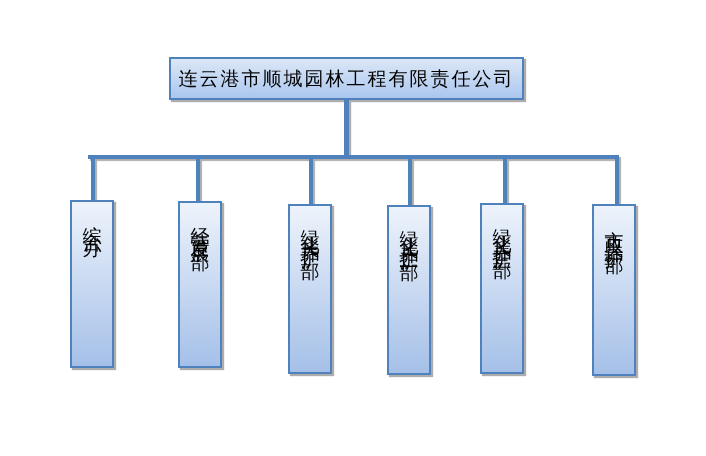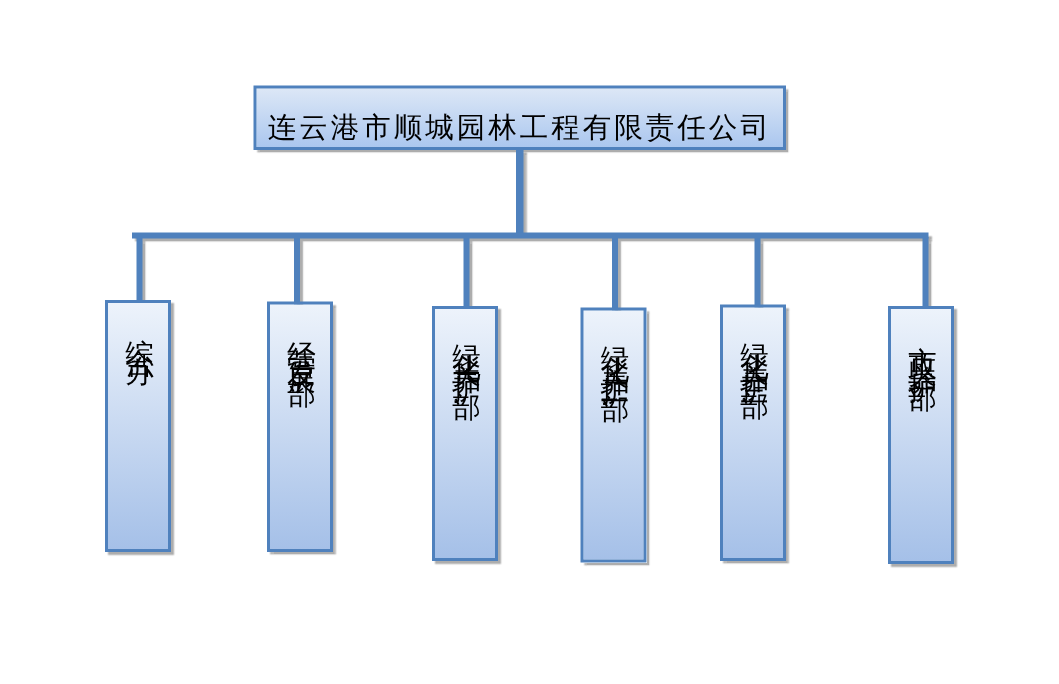--- a/index.html
+++ b/index.html
@@ -33,21 +33,21 @@
   
   .topbox {
     position: absolute;
     left: 169px; top: 57px;
     width: 355px; height: 43px;
     box-sizing: border-box;
     border: 2px solid var(--stroke);
     background: linear-gradient(to bottom, var(--fill-top-wide), var(--fill-bottom-wide));
     box-shadow: 2px 2px 1px var(--shadow);
     display: flex;
-    align-items: flex-end;
+    align-items: center;
     justify-content: center;
   }
   .topbox .label {
     font-size: 19px;
     letter-spacing: 2px;
     color: var(--text);
     white-space: nowrap;
   }
   
   .vbox {

